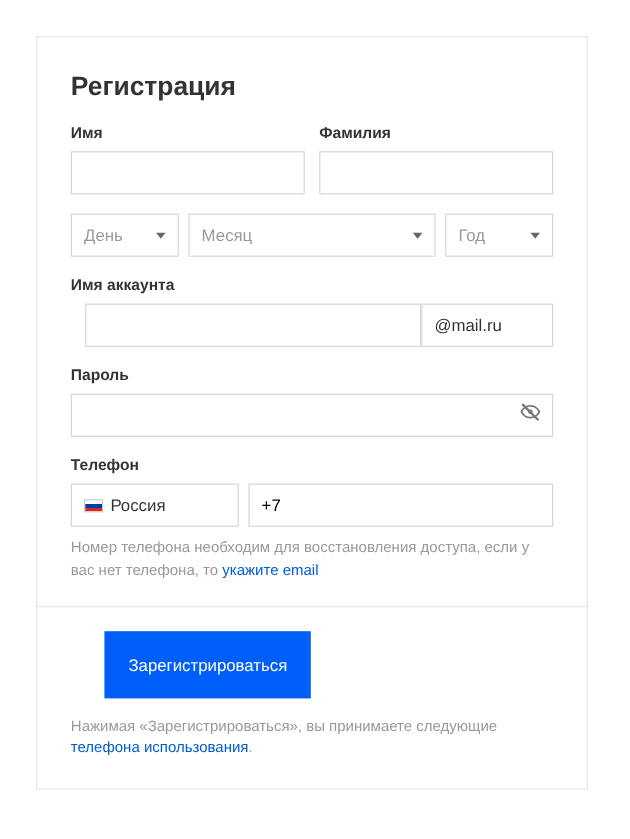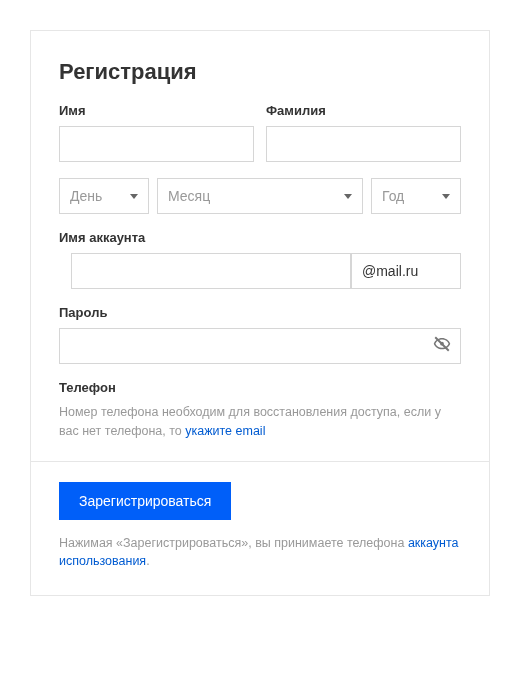--- a/index.html
+++ b/index.html
@@ -129,25 +129,26 @@
     .hint a, .terms a { color: #005bd1; text-decoration: none; cursor: pointer; text-align: right; }
     .divider {
       border: none;
       border-top: 1px solid #e6e6e6;
       margin: 20px -28px 20px -28px;
     }
     .submit-btn {
       background: #005ff9;
       color: #fff;
       border: none;
-      height: 38px;
+      height: 56px;
       padding: 0 20px;
       font-size: 14px;
       cursor: pointer;
       margin-bottom: 14px;
+      margin-left: 28px;
     }
     .terms {
       font-size: 12.5px;
       color: #999;
       line-height: 1.5;
     }
   </style>
 </head>
 <body>
 
@@ -203,26 +204,34 @@
         <svg width="18" height="18" viewBox="0 0 24 24">
             <path fill="#777" d="M12 6a9.77 9.77 0 018.82 5.5A9.77 9.77 0 0112 17a9.77 9.77 0 01-8.82-5.5A9.77 9.77 0 0112 6m0-2C7 4 2.73 7.11 1 11.5 2.73 15.89 7 19 12 19s9.27-3.11 11-7.5C21.27 7.11 17 4 12 4zm0 5a2.5 2.5 0 010 5 2.5 2.5 0 010-5z"></path>
             <line x1="3" y1="3" x2="21" y2="21" stroke="#777" stroke-width="2.5"></line>
           </svg>
       </span>
     </div>
   </div>
 
   <div class="field-group">
     <label class="field-label">Телефон</label>
+    <div class="phone-row">
+      <div class="country-sel">
+        <span class="flag"></span>
+        <span>Россия</span>
+        <span class="caret"></span>
+      </div>
+      <input type="text" class="phone-input" value="+7" style="">
+    </div>
     <div class="hint">
       <span>Номер телефона необходим для восстановления доступа, если у вас нет телефона, то </span><a>укажите email</a>
     </div>
   </div>
 
   <hr class="divider">
 
   <button class="submit-btn">Зарегистрироваться</button>
 
   <div class="terms">
-    <span>Нажимая «Зарегистрироваться», вы принимаете телефона </span><a>аккаунта использования</a><span>.</span>
+    <span>Нажимая «Зарегистрироваться», вы принимаете следующие </span><a>телефона использования</a><span>.</span>
   </div>
 
 </div>
 
 </body></html>

